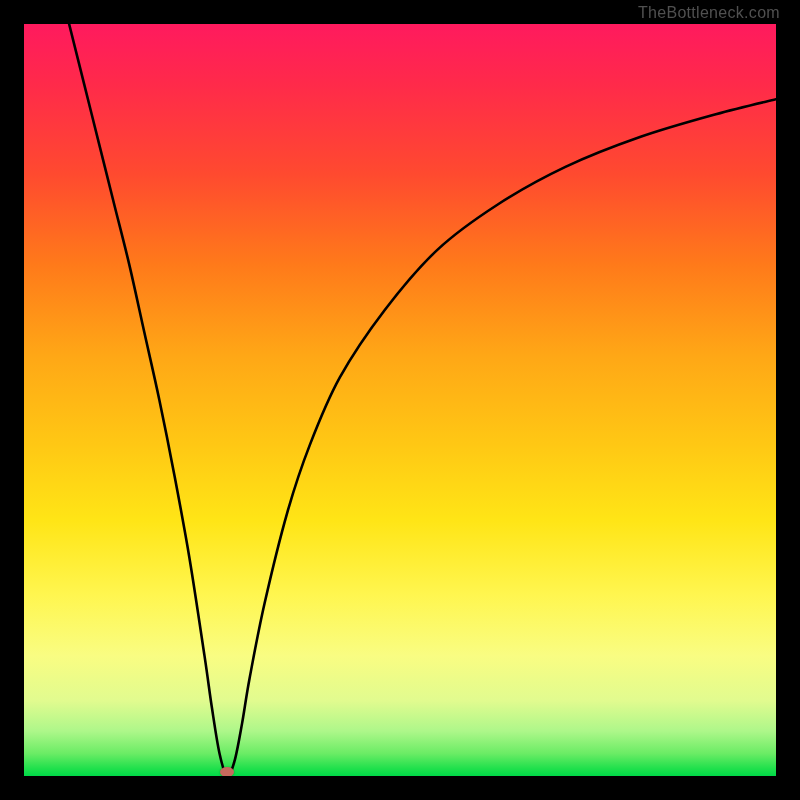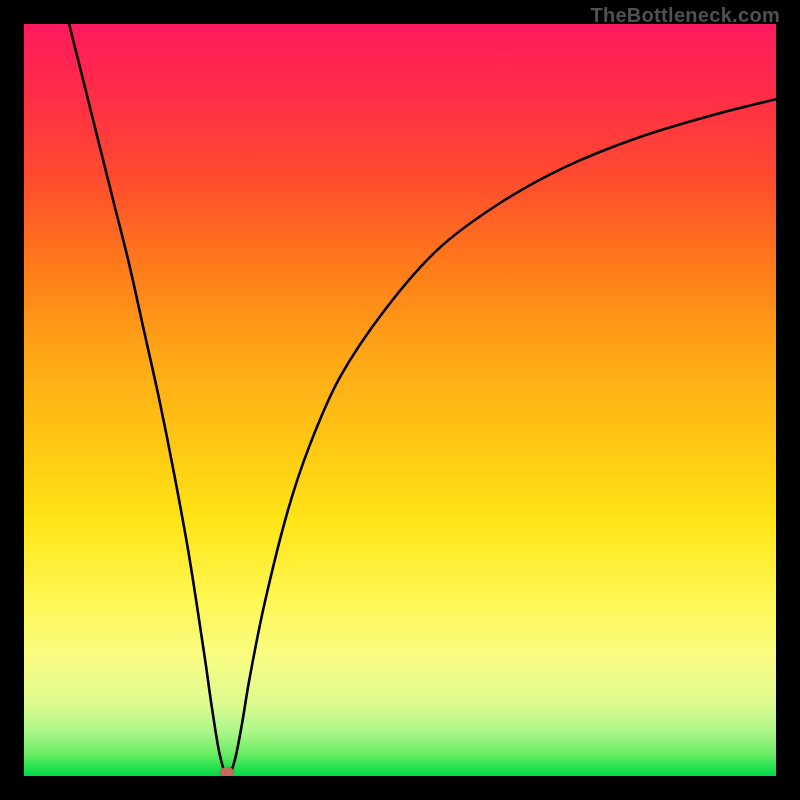--- a/index.html
+++ b/index.html
@@ -14,22 +14,22 @@
   .container {
     position: relative;
     width: 800px;
     height: 800px;
   }
   .watermark {
     position: absolute;
     top: 4px;
     right: 20px;
     color: #505050;
-    font-size: 20px;
-    font-weight: 700;
+    font-size: 16px;
+    font-weight: 400;
     letter-spacing: 0.3px;
     z-index: 20;
     margin-left: 8px;
   }
   .plot-frame {
     position: absolute;
     top: 24px;
     left: 24px;
     width: 752px;
     height: 752px;

